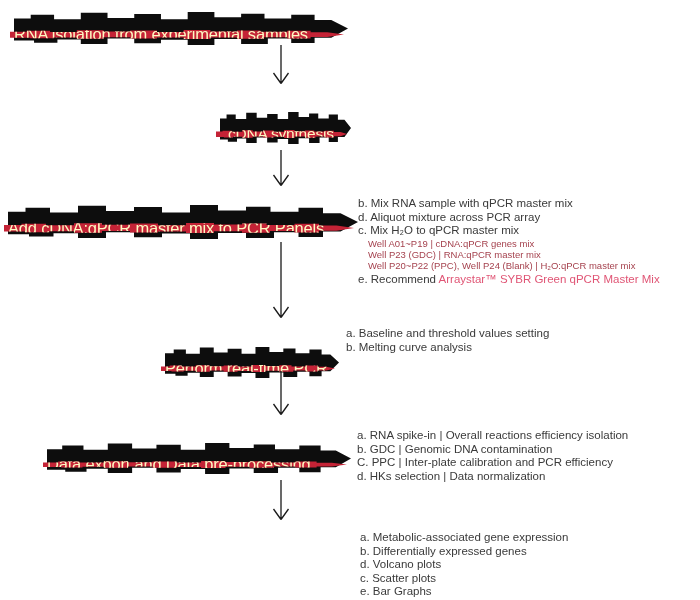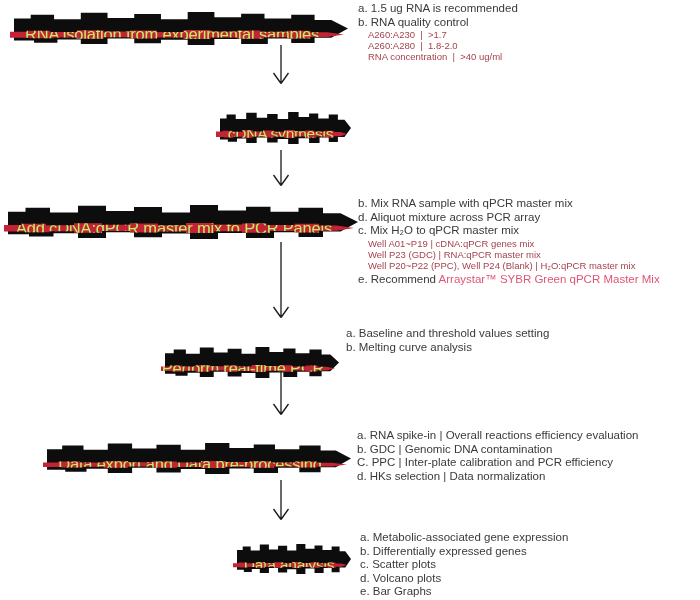--- a/index.html
+++ b/index.html
@@ -25,22 +25,22 @@
     font-family:"Liberation Sans", sans-serif;
   }
   .banner{position:absolute;}
   .banner .shadow{
     position:absolute;inset:0;background:var(--banner-shadow);
     clip-path:var(--jag);transform:translate(4px,6px);
   }
   .banner .face{
     position:absolute;inset:0;background:var(--banner-red);
     clip-path:var(--jag);
-    display:flex;align-items:center;justify-content:center;
-    color:#bef264;font-size:16.5px;letter-spacing:-0.2px;
+    display:flex;align-items:center;justify-content:flex-start;
+    color:#fef9c3;font-size:16.5px;letter-spacing:-0.2px;
     padding-right:14px;padding-left:4px;box-sizing:border-box;
     white-space:nowrap;
     margin-top:24px;
   }
   .banner.small .face{font-size:15.5px;padding-left:12px;}
   .notes{position:absolute;color:var(--text-dark);}
   .note{
     font-size:11.5px;line-height:13.6px;white-space:pre;color:var(--text-dark);
   }
   .note .product{color:var(--text-pink);}
@@ -54,29 +54,20 @@
 </style>
 </head>
 <body>
 
 <div class="stage">
 
   <div class="banner" style="left:10px;top:6px;width:334px;height:33px">
     <div class="shadow"></div>
     <div class="face">
       <span>RNA isolation from experimental samples</span>
-    </div>
-  </div>
-  <div class="notes" style="left:358px;top:2px">
-    <div class="note">a. 1.5 ug RNA is recommended</div>
-    <div class="note">b. RNA quality control</div>
-    <div class="subnotes">
-      <div class="subnote">A260:A230  |  &gt;1.7</div>
-      <div class="subnote">A260:A280  |  1.8-2.0</div>
-      <div class="subnote">RNA concentration  |  &gt;40 ug/ml</div>
     </div>
   </div>
 
   <svg class="arrow" style="left:270px;top:45px" width="22" height="40">
     <path d="M11 0 V38.5 M3.5 28 L11 38.5 M18.5 28 L11 38.5"></path>
   </svg>
 
   <div class="banner small" style="left:216px;top:106px;width:131px;height:32px">
     <div class="shadow"></div>
     <div class="face">
@@ -125,37 +116,31 @@
     <path d="M11 0 V43.5 M3.5 33 L11 43.5 M18.5 33 L11 43.5"></path>
   </svg>
 
   <div class="banner" style="left:43px;top:437px;width:304px;height:31px">
     <div class="shadow"></div>
     <div class="face">
       <span>Data export and Data pre-processing</span>
     </div>
   </div>
   <div class="notes" style="left:357px;top:429px">
-    <div class="note">a. RNA spike-in | Overall reactions efficiency evaluation</div>
+    <div class="note">a. RNA spike-in | Overall reactions efficiency isolation</div>
     <div class="note">b. GDC | Genomic DNA contamination</div>
     <div class="note">C. PPC | Inter-plate calibration and PCR efficiency</div>
     <div class="note">d. HKs selection | Data normalization</div>
   </div>
 
   <svg class="arrow" style="left:270px;top:480px" width="22" height="41">
     <path d="M11 0 V39.5 M3.5 29 L11 39.5 M18.5 29 L11 39.5"></path>
   </svg>
 
-  <div class="banner small" style="left:233px;top:538px;width:114px;height:30px">
-    <div class="shadow"></div>
-    <div class="face">
-      <span>Data analysis</span>
-    </div>
-  </div>
   <div class="notes" style="left:360px;top:531px">
     <div class="note">a. Metabolic-associated gene expression</div>
     <div class="note">b. Differentially expressed genes</div>
+    <div class="note">d. Volcano plots</div>
     <div class="note">c. Scatter plots</div>
-    <div class="note">d. Volcano plots</div>
     <div class="note">e. Bar Graphs</div>
   </div>
 
 </div>
 
 </body></html>

